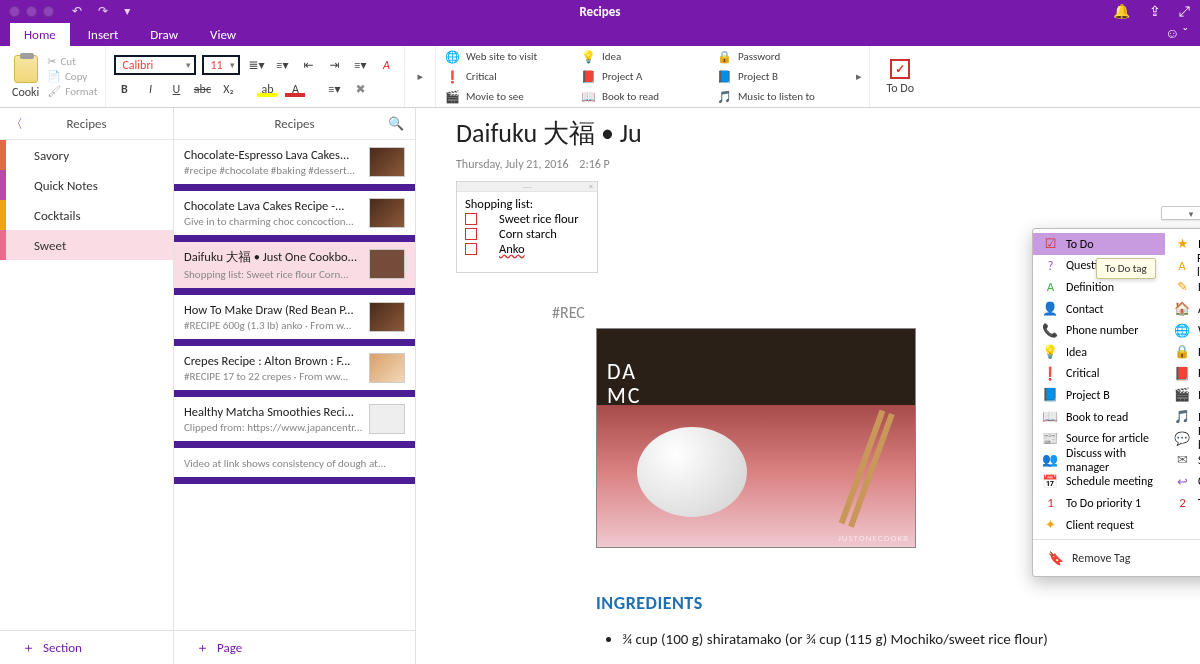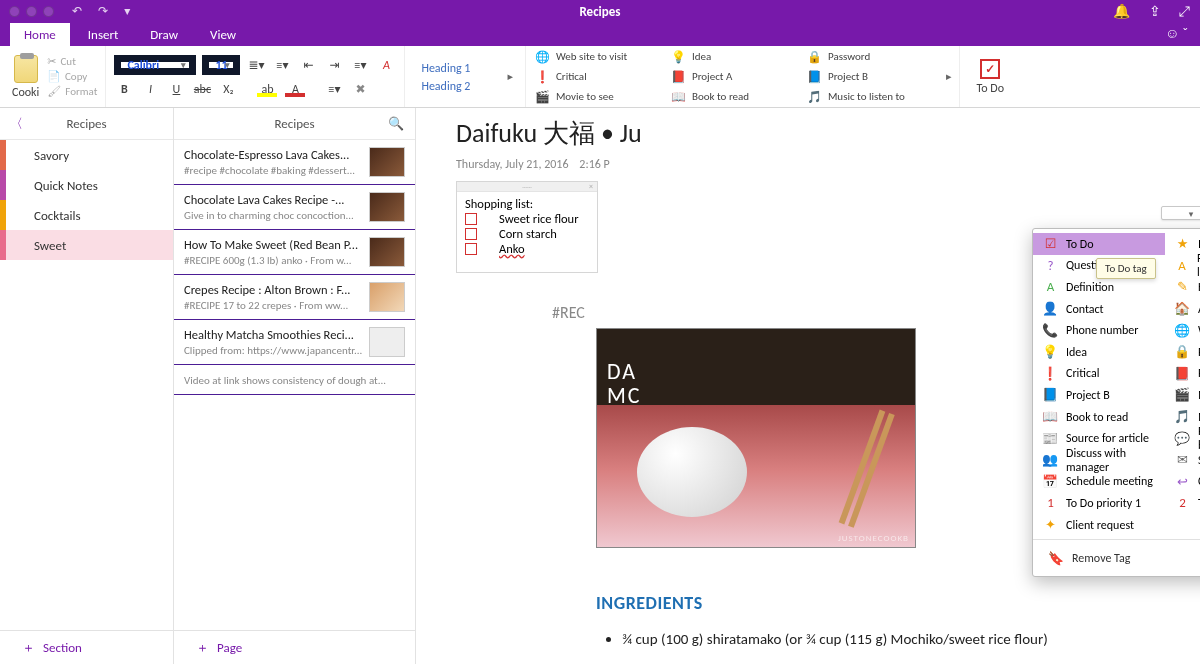--- a/index.html
+++ b/index.html
@@ -21,21 +21,21 @@
 
 
 .ribbon { height: 62px; background: #fff; border-bottom: 1px solid #d6d6d6; display: flex; align-items: stretch; font-size: 12px; color: #444; }
 .rgroup { display: flex; flex-direction: column; justify-content: center; padding: 4px 8px; border-right: 1px solid #eee; }
 .paste-btn { display: flex; flex-direction: column; align-items: center; gap: 2px; padding: 2px 4px; }
 .paste-icon { width: 24px; height: 28px; background: linear-gradient(#f7e6a3,#f0d77a); border: 1px solid #d6b84a; border-radius: 3px; position: relative; }
 .paste-icon::before { content: ""; position: absolute; left: 5px; top: -3px; width: 14px; height: 6px; background: #9e9e9e; border-radius: 2px; }
 .clip-list { display: flex; flex-direction: column; gap: 2px; color: #a7a7a7; font-size: 11px; padding: 2px 0 0 4px; }
 .clip-list div { display: flex; align-items: center; gap: 4px; }
 .font-row { display: flex; align-items: center; gap: 6px; }
-.combo { height: 20px; border: 7px solid #0f172a; background: #fff; display: flex; align-items: center; padding: 0 16px 0 6px; font-size: 12px; color: #1d4ed8; position: relative; font-weight: bold; }
+.combo { height: 20px; border: 2px solid #0f172a; background: #fff; display: flex; align-items: center; padding: 0 16px 0 6px; font-size: 12px; color: #ef4444; position: relative; }
 .combo::after { content: "▾"; position: absolute; right: 4px; font-size: 9px; color: #777; }
 .btnrow { display: flex; gap: 6px; align-items: center; margin-top: 4px; }
 .sq { width: 20px; height: 20px; border: 1px solid transparent; display: flex; align-items: center; justify-content: center; font-size: 12px; color: #444; cursor: pointer; }
 .hl { width: 22px; height: 18px; position: relative; }
 .hl::after { content: ""; position: absolute; left: 0; right: 0; bottom: 0; height: 4px; background: #ffff00; }
 .fc::after { background: #d32f2f; }
 .styles { display: flex; flex-direction: column; gap: 4px; color: #3f6ebf; font-size: 12px; padding: 4px 8px; min-width: 90px; }
 .styles div { cursor: pointer; }
 .morearrow { color: #666; font-size: 11px; align-self: center; padding: 0 4px; }
 .tags-grid { display: grid; grid-template-columns: repeat(3, 128px); grid-auto-rows: 18px; gap: 2px 8px; padding: 2px 6px; font-size: 11px; }
@@ -52,21 +52,21 @@
 .colhead .back { position: absolute; left: 10px; color: #7719aa; cursor: pointer; }
 .colhead .search { position: absolute; right: 10px; color: #7719aa; cursor: pointer; }
 .sec { height: 30px; display: flex; align-items: center; padding-left: 28px; font-size: 13px; color: #333; border-left: 6px solid transparent; cursor: pointer; position: relative; }
 .sec.c1 { border-left-color: #b84aa8; }
 .sec.c2 { border-left-color: #e2694a; }
 .sec.c3 { border-left-color: #f0a30a; }
 .sec.c4 { border-left-color: #e86b8b; background: #fadde4; }
 .footer { margin-top: auto; height: 34px; border-top: 1px solid #e2e2e2; display: flex; align-items: center; padding-left: 22px; color: #7719aa; font-size: 13px; gap: 8px; cursor: pointer; }
 
 .pages { width: 242px; display: flex; flex-direction: column; background: #fff; }
-.pageitem { padding: 7px 10px 7px 10px; border-bottom: 1px solid #4c1d95; display: flex; gap: 6px; cursor: pointer; }
+.pageitem { padding: 7px 10px 7px 10px; border-bottom: 7px solid #4c1d95; display: flex; gap: 6px; cursor: pointer; }
 .pageitem.sel { background: #fadde4; }
 .pi-txt { flex: 1; overflow: hidden; }
 .pi-title { font-size: 12.5px; color: #222; white-space: nowrap; overflow: hidden; text-overflow: ellipsis; }
 .pi-sub { font-size: 11px; color: #888; white-space: nowrap; overflow: hidden; text-overflow: ellipsis; margin-top: 2px; }
 .thumb { width: 36px; height: 30px; background: #754c3a; border: 1px solid #ccc; flex-shrink: 0; }
 .thumb.t1 { background: linear-gradient(135deg,#4a2a1a,#8a5a3a); }
 .thumb.t3 { background: linear-gradient(135deg,#d9a06a,#f2d8b8); }
 .thumb.t4 { background: #eee; }
 
 .content { flex: 1; position: relative; padding: 8px 20px 0 40px; overflow: hidden; }
@@ -188,24 +188,20 @@
       <div class="sq">X₂</div>
       <div class="sq" style="width:6px"></div>
       <div class="sq hl">ab</div>
       <div class="sq hl fc">A</div>
       <div class="sq" style="width:6px"></div>
       <div class="sq">≡▾</div>
       <div class="sq" style="color:#888">✖</div>
     </div>
   </div>
   <div class="rgroup" style="flex-direction:row;align-items:center;">
-    <div class="styles">
-      <div>Heading 1</div>
-      <div>Heading 2</div>
-    </div>
     <div class="morearrow">▸</div>
   </div>
   <div class="rgroup" style="flex-direction:row;align-items:center;padding:2px 4px;">
     <div class="tags-grid" id="ribbon-tags">
         <div class="tg">
           <span class="ticon">🌐</span>
           <span>Web site to visit</span>
         </div>
         <div class="tg">
           <span class="ticon">💡</span>
@@ -282,23 +278,30 @@
           </div>
           <div class="thumb t1"></div>
         </div>
         <div class="pageitem">
           <div class="pi-txt">
             <div class="pi-title">Chocolate Lava Cakes Recipe -...</div>
             <div class="pi-sub">Give in to charming choc concoction...</div>
           </div>
           <div class="thumb t1"></div>
         </div>
+        <div class="pageitem sel">
+          <div class="pi-txt">
+            <div class="pi-title">Daifuku 大福 • Just One Cookbo...</div>
+            <div class="pi-sub">Shopping list:  Sweet rice flour  Corn...</div>
+          </div>
+          <div class="thumb "></div>
+        </div>
         <div class="pageitem">
           <div class="pi-txt">
-            <div class="pi-title">How To Make Sweet (Red Bean P...</div>
+            <div class="pi-title">How To Make Draw (Red Bean P...</div>
             <div class="pi-sub">#RECIPE  600g (1.3 lb) anko · From w...</div>
           </div>
           <div class="thumb t1"></div>
         </div>
         <div class="pageitem">
           <div class="pi-txt">
             <div class="pi-title">Crepes Recipe : Alton Brown : F...</div>
             <div class="pi-sub">#RECIPE  17 to 22 crepes · From ww...</div>
           </div>
           <div class="thumb t3"></div>

